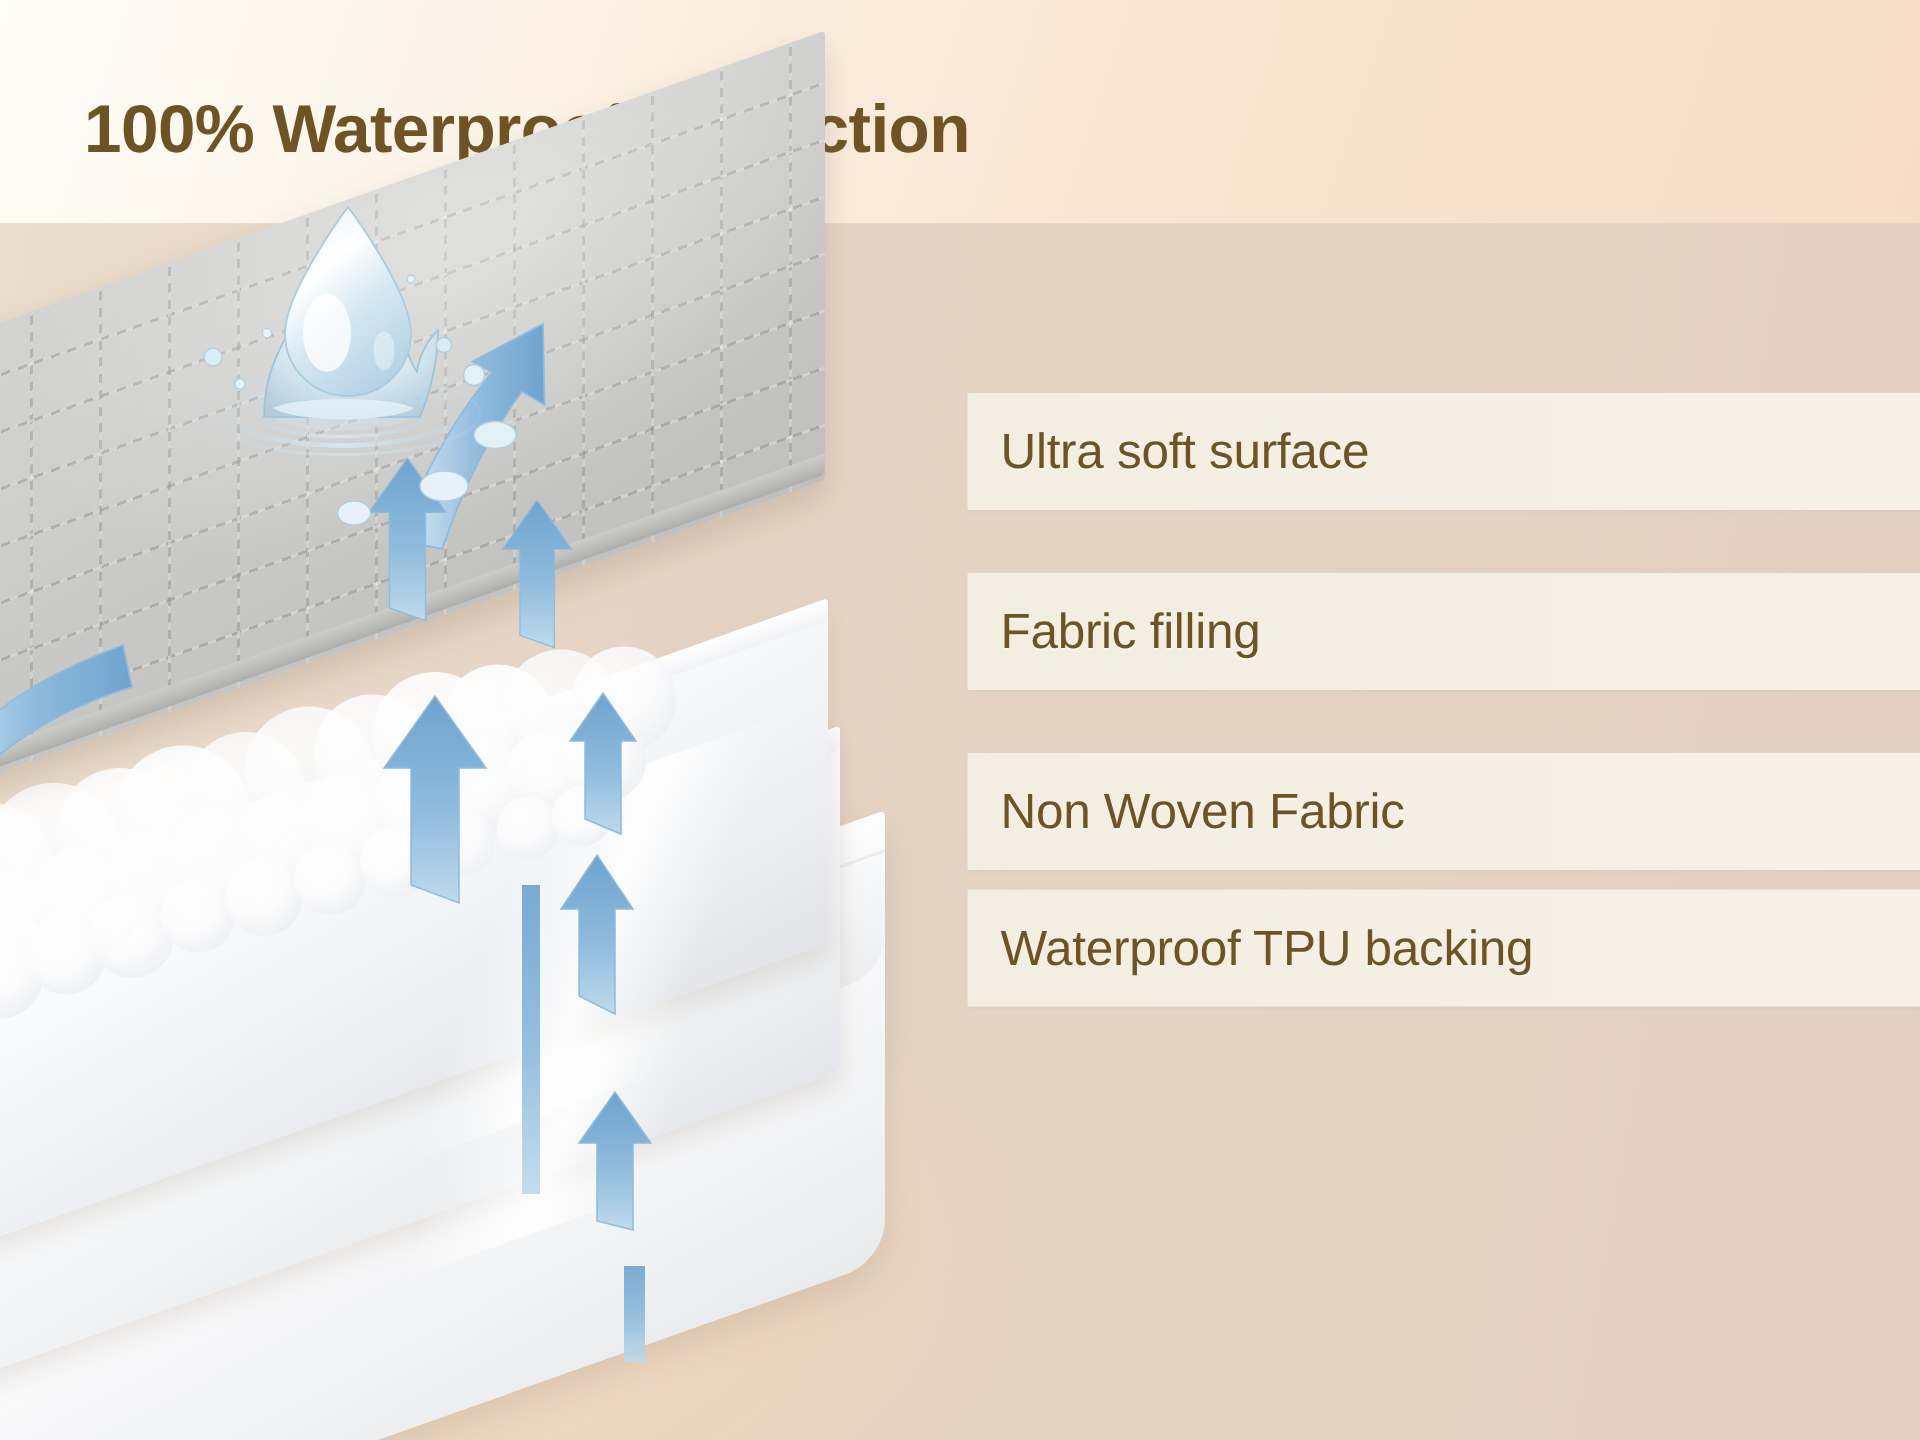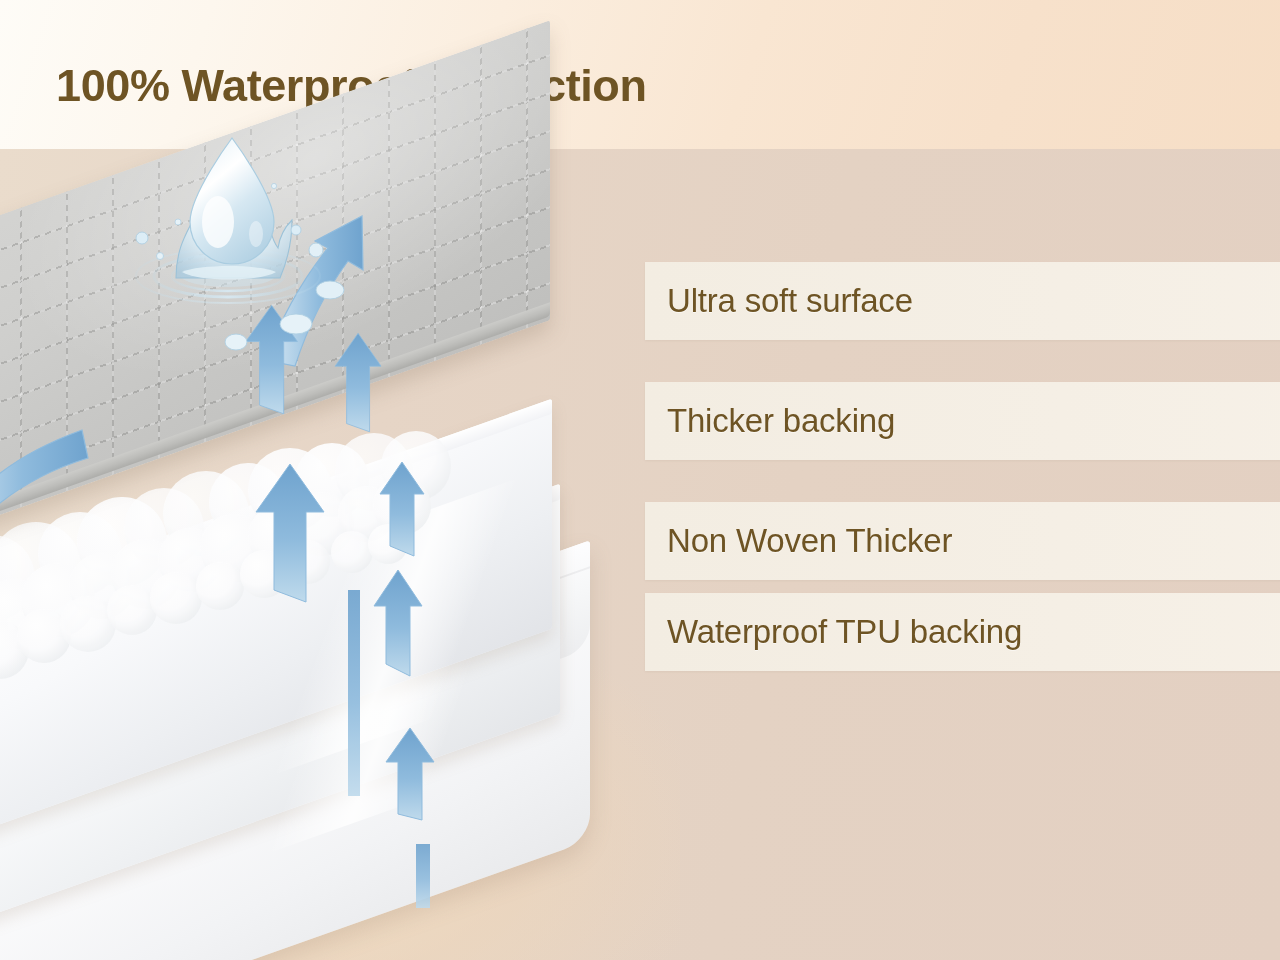--- a/index.html
+++ b/index.html
@@ -212,24 +212,24 @@
   <div class="bg-top"></div>
   <div class="bg-bottom"></div>
   <div class="bg-warm-pool"></div>
 
   <div id="title">100% Waterproof Protection</div>
 
   <div class="band" id="band0">
     <span class="band-label">Ultra soft surface</span>
   </div>
   <div class="band" id="band1">
-    <span class="band-label">Thicker backing</span>
+    <span class="band-label">Fabric filling</span>
   </div>
   <div class="band" id="band2">
-    <span class="band-label">Non Woven Thicker</span>
+    <span class="band-label">Non Woven Fabric</span>
   </div>
   <div class="band" id="band3">
     <span class="band-label">Waterproof TPU backing</span>
   </div>
 
   <div id="product">
 
     <div class="layer mattress-base"></div>
     <div class="layer mattress-face"></div>
     <div class="layer mattress-topline"></div>

